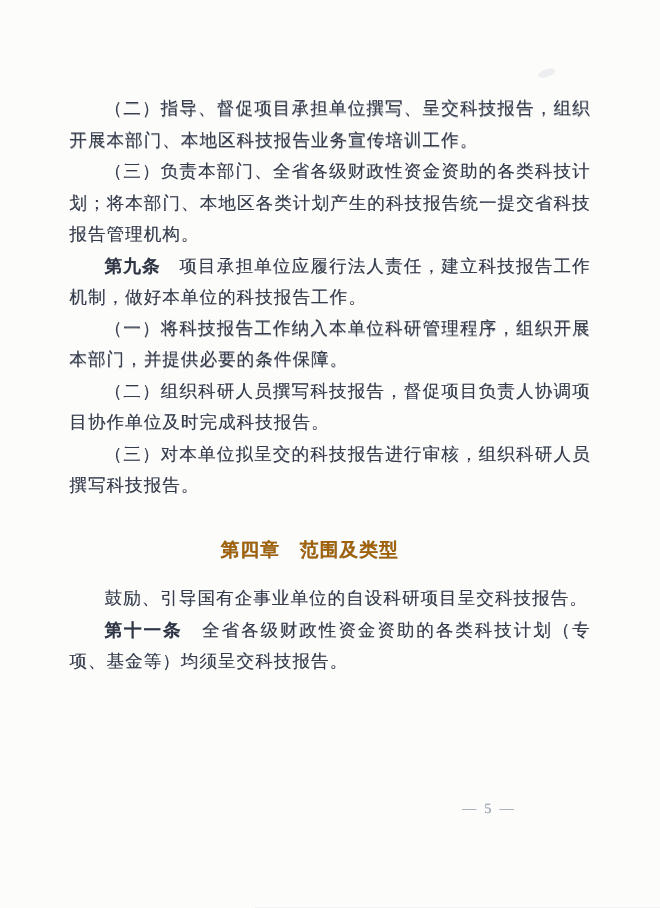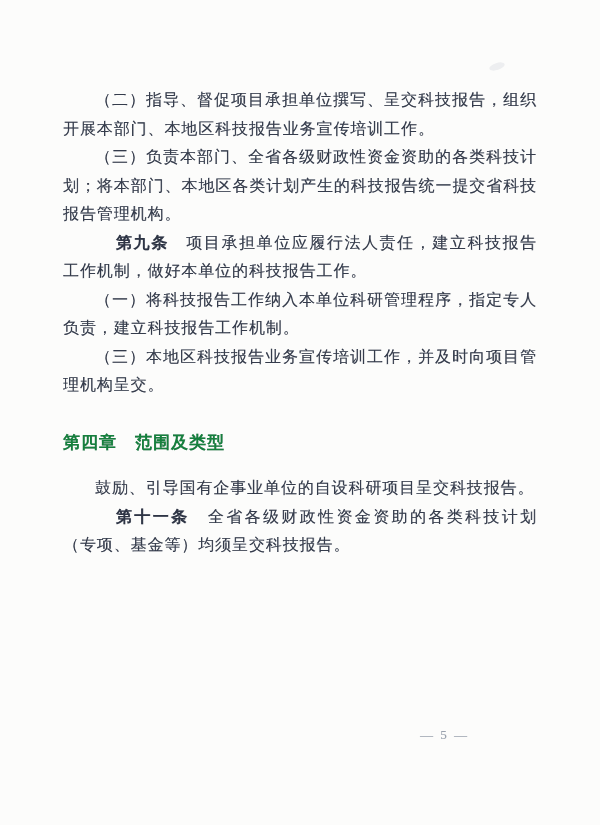--- a/index.html
+++ b/index.html
@@ -25,32 +25,31 @@
     line-height: 28.5px;
     letter-spacing: 0.9px;
     text-align: justify;
     text-shadow: 0.3px 0.3px 0.6px rgba(53, 60, 76, 0.45);
   }
   .text-block p {
     margin: 0;
     text-indent: 2em;
   }
   .text-block p.chapter-heading {
-    text-align: left;
+    text-align: center;
     text-indent: 0;
     font-weight: bold;
     font-size: 17px;
     letter-spacing: 1px;
     margin: 29px 37px 17px 0;
-    color: #15803d;
+    color: #a16207;
   }
   .clause-label {
     font-weight: bold;
     color: #2e3545;
-    margin-left: 21px;
   }
   .page-number {
     position: absolute;
     left: 420px;
     top: 727px;
     font-size: 13px;
     letter-spacing: 2px;
     color: #9aa2ae;
     text-shadow: 0.3px 0.3px 0.6px rgba(154, 162, 174, 0.5);
   }
@@ -67,20 +66,21 @@
 </style>
 </head>
 <body>
 
 <div class="page">
   <div class="smudge"></div>
   <div class="text-block" id="doc-body">
       <p>（二）指导、督促项目承担单位撰写、呈交科技报告，组织开展本部门、本地区科技报告业务宣传培训工作。</p>
       <p>（三）负责本部门、全省各级财政性资金资助的各类科技计划；将本部门、本地区各类计划产生的科技报告统一提交省科技报告管理机构。</p>
       <p><span class="clause-label">第九条</span>　项目承担单位应履行法人责任，建立科技报告工作机制，做好本单位的科技报告工作。</p>
-      <p>（一）将科技报告工作纳入本单位科研管理程序，指定专人负责，建立科技报告工作机制。</p>
-      <p>（三）本地区科技报告业务宣传培训工作，并及时向项目管理机构呈交。</p>
+      <p>（一）将科技报告工作纳入本单位科研管理程序，组织开展本部门，并提供必要的条件保障。</p>
+      <p>（二）组织科研人员撰写科技报告，督促项目负责人协调项目协作单位及时完成科技报告。</p>
+      <p>（三）对本单位拟呈交的科技报告进行审核，组织科研人员撰写科技报告。</p>
       <p class="chapter-heading">第四章　范围及类型</p>
       <p>鼓励、引导国有企事业单位的自设科研项目呈交科技报告。</p>
       <p><span class="clause-label">第十一条</span>　全省各级财政性资金资助的各类科技计划（专项、基金等）均须呈交科技报告。</p>
     </div>
   <div class="page-number">— 5 —</div>
 </div>
 
 </body></html>

